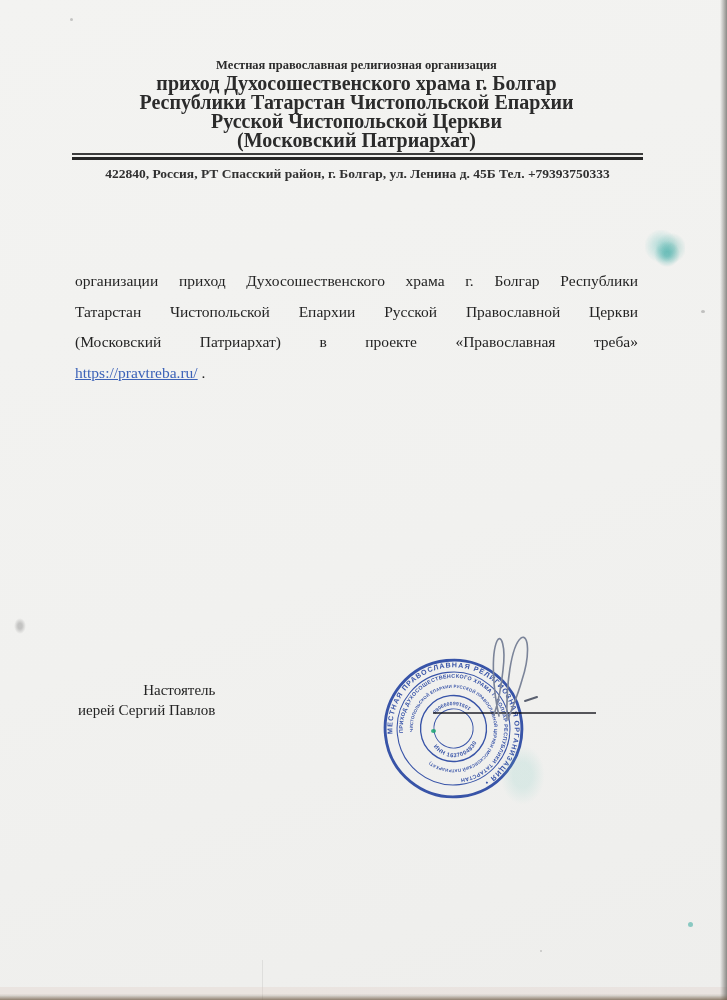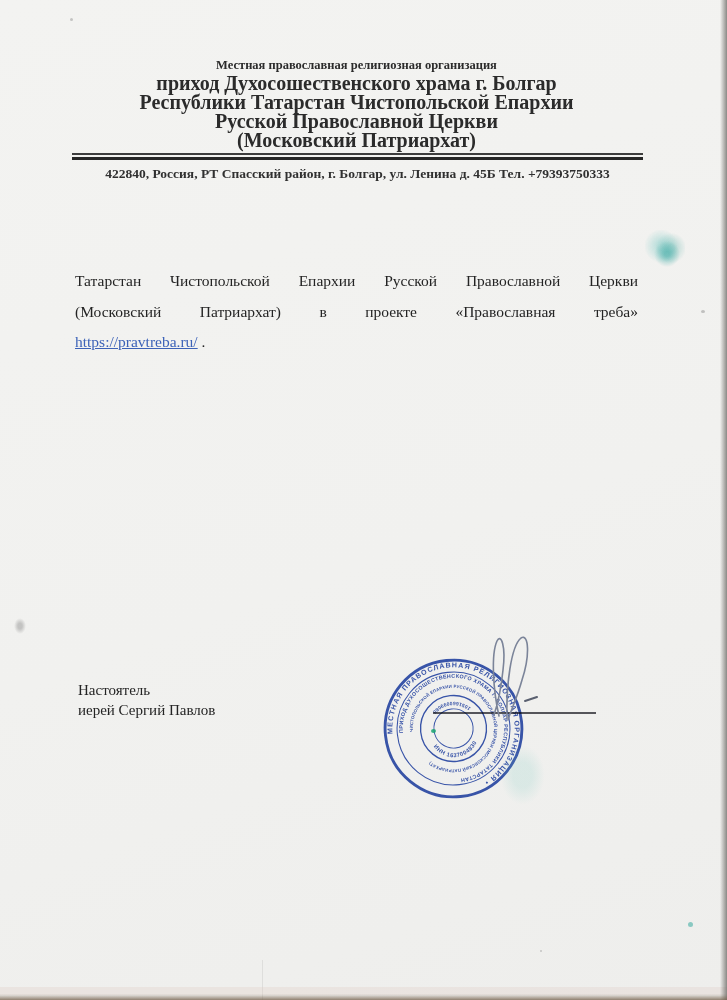--- a/index.html
+++ b/index.html
@@ -47,21 +47,21 @@
   .bodytext{position:absolute;left:75px;top:266px;width:563px;
     font-size:15.5px;color:#242424;}
   .bodytext .bl{height:30.5px;line-height:30.5px;text-align:justify;text-align-last:justify;
     white-space:nowrap;}
   .bodytext .bl.first{text-indent:37px;}
   .bodytext .bl.last{text-align-last:left;}
   .doc-link{color:#3c62b8;text-decoration:underline;text-decoration-color:#3c62b8;cursor:pointer;margin-top:36px;}
   .link-suffix{color:#242424;}
 
   
-  .signoff{position:absolute;left:78px;top:681px;font-size:15px;line-height:19.5px;color:#242424;}
+  .signoff{position:absolute;left:78px;top:681px;font-size:15px;line-height:19.5px;color:#242424;text-align:right;}
 
   
   .stamp{position:absolute;left:377px;top:651px;width:153px;height:155px;
     opacity:.93;mix-blend-mode:multiply;transform:rotate(-6deg);}
   .stamp text{font-family:"Liberation Sans","DejaVu Sans",sans-serif;font-weight:bold;}
   .sig-line{position:absolute;left:433px;top:712px;width:163px;height:1.5px;background:#55555a;}
   .signature{position:absolute;left:455px;top:628px;width:130px;height:95px;}
   .green-dot{position:absolute;left:431px;top:729px;width:5px;height:4px;border-radius:50%;
     background:#17a371;opacity:.85;}
   .speck-teal-br{position:absolute;left:688px;top:922px;width:5px;height:5px;border-radius:50%;
@@ -71,30 +71,31 @@
 </style>
 </head>
 <body>
 
 <div class="page">
 
   <div class="letterhead">
     <div class="l1">Местная православная религиозная организация</div>
     <div class="l">приход Духосошественского храма г. Болгар</div>
     <div class="l">Республики Татарстан Чистопольской  Епархии</div>
-    <div class="l">Русской Православной Церкви</div>
+    <div class="l">Русской Чистопольской Церкви</div>
     <div class="l">(Московский Патриархат)</div>
   </div>
 
   <div class="rule-thin"></div>
   <div class="rule-thick"></div>
 
   <div class="address">422840, Россия, РТ Спасский район, г. Болгар, ул. Ленина д. 45Б   Тел.  +79393750333</div>
 
   <div class="bodytext">
+    <div class="bl">организации приход Духосошественского храма г. Болгар Республики</div>
     <div class="bl">Татарстан Чистопольской  Епархии Русской Православной Церкви</div>
     <div class="bl">(Московский Патриархат) в проекте «Православная треба»</div>
     <div class="bl last"><span class="doc-link">https://pravtreba.ru/</span><span class="link-suffix"> .</span></div>
   </div>
 
   <div class="signoff">
     <div>Настоятель</div>
     <div>иерей Сергий Павлов</div>
   </div>
 

